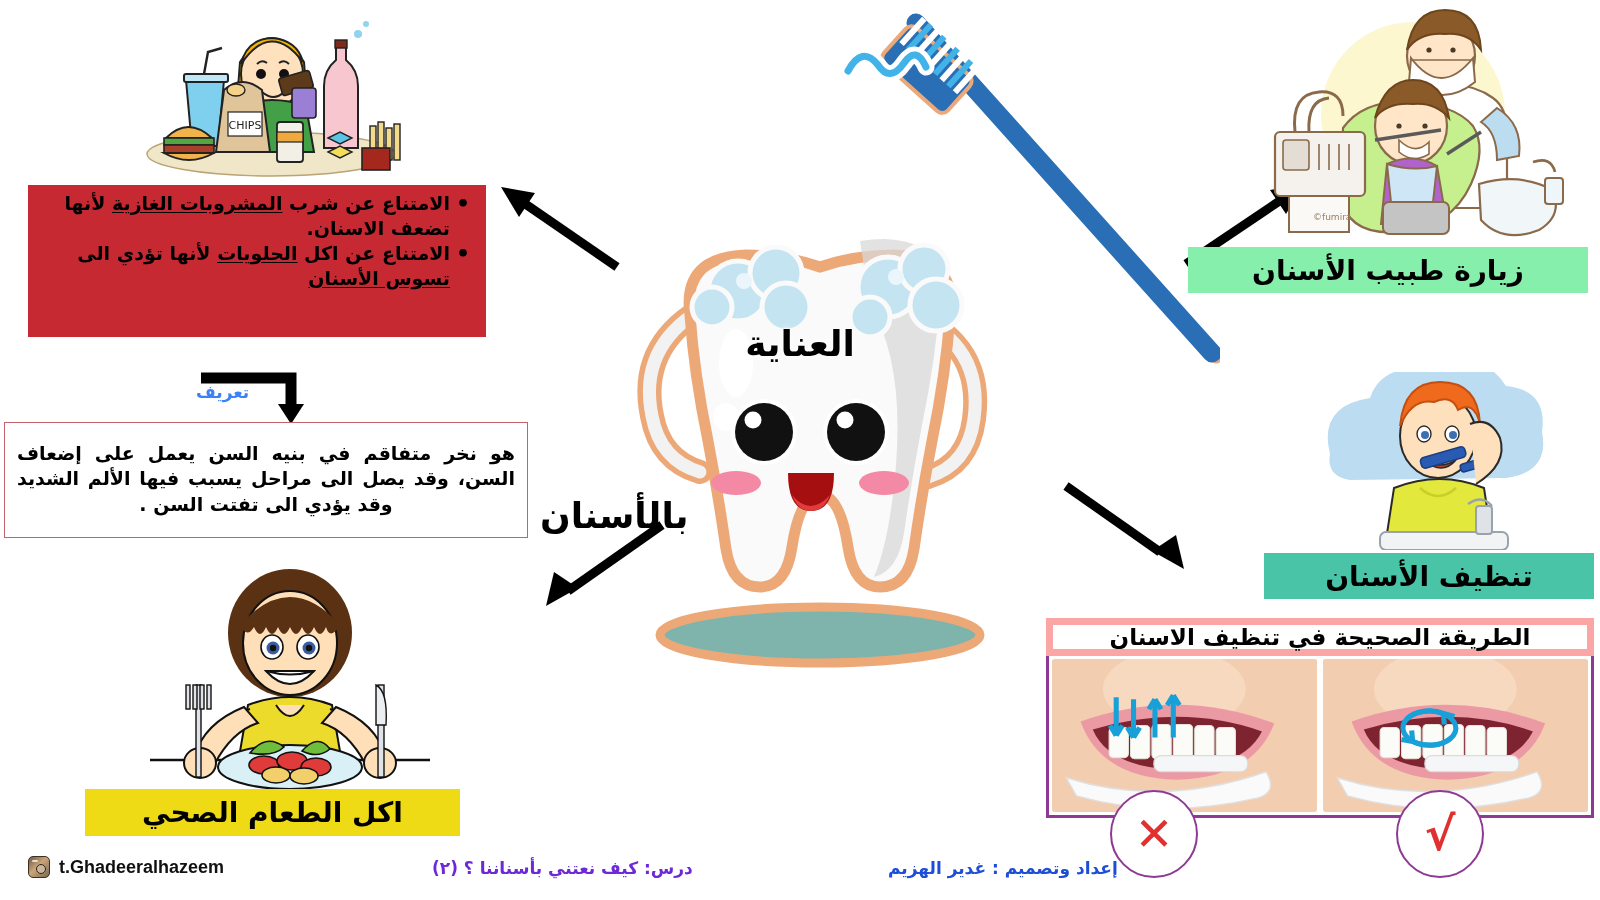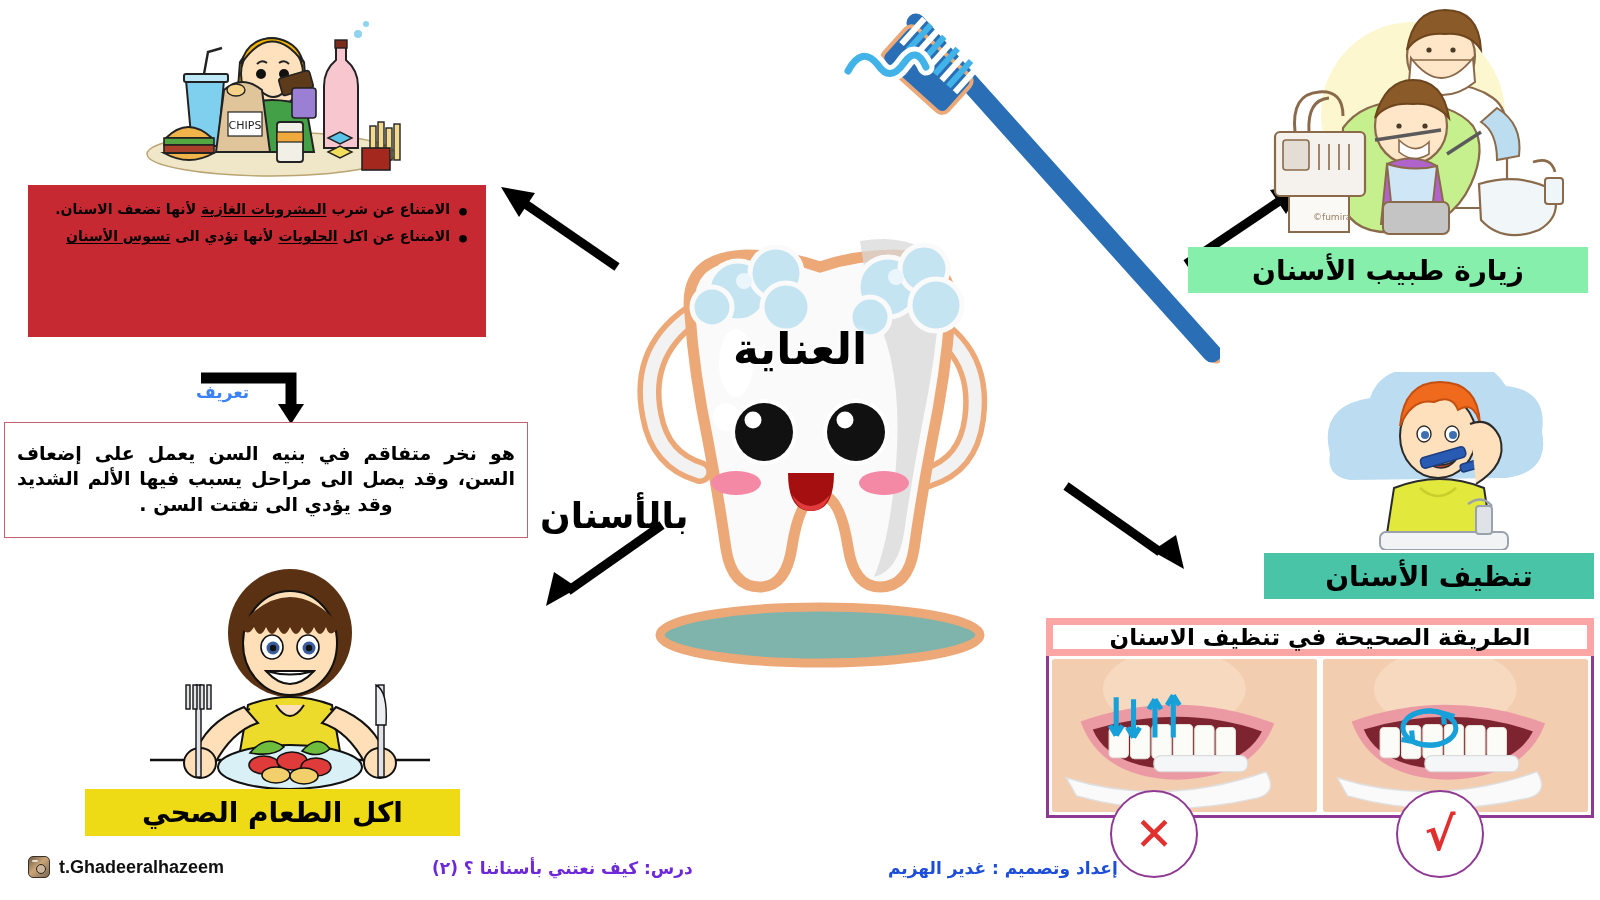--- a/index.html
+++ b/index.html
@@ -16,22 +16,22 @@
   #warn-box{
     left:28px;top:185px;width:458px;height:152px;
     background:#c62931;
     direction:rtl;
     box-sizing:border-box;
     padding:6px 14px 4px 10px;
   }
   #warn-box ul{margin:0;padding:0 22px 0 0;list-style:none;}
   #warn-box li{
     position:relative;
-    color:#000;font-weight:700;font-size:14px;line-height:1.30;
-    text-align:right;margin:9px 0 1px 0;
+    color:#000;font-weight:700;font-size:19px;line-height:1.30;
+    text-align:right;margin:0 0 1px 0;
   }
   #warn-box li:before{
     content:"•";position:absolute;right:-20px;top:-1px;font-size:22px;color:#000;
   }
   .u{text-decoration:underline;text-underline-offset:2px;}
 
   
   #tareef-arrow{left:195px;top:370px;width:130px;height:58px;}
   #tareef-label{
     left:196px;top:382px;
@@ -92,21 +92,21 @@
   #ig-icon:after{content:"";position:absolute;left:6.5px;top:7px;width:8px;height:8px;border-radius:50%;
     border:1.6px solid #2e241c;background:#cbb69b;}
   #ig-icon:before{content:"";position:absolute;left:3px;top:2.5px;width:6px;height:2.6px;border-radius:1px;background:#e9dcc9;}
   #footer-lesson{left:432px;top:858px;font-weight:800;font-size:17px;color:#6d28d9;direction:rtl;}
   #footer-credit{left:888px;top:858px;font-weight:800;font-size:17px;color:#1d4ed8;direction:rtl;}
 
   
   #tooth-wrap{left:540px;top:195px;width:520px;height:475px;}
   #tooth-title-top{
     position:absolute;left:0;top:128px;width:100%;text-align:center;
-    font-weight:800;font-size:44px;color:#000;direction:rtl;letter-spacing:1px;
+    font-weight:800;font-size:36px;color:#000;direction:rtl;letter-spacing:1px;
     text-shadow:0 0 3px #fff,0 0 6px #fff;
   }
   #tooth-title-bottom{
     position:absolute;left:0;top:300px;width:100%;text-align:left;
     font-weight:800;font-size:36px;color:#000;direction:rtl;letter-spacing:1px;
     text-shadow:0 0 3px #fff,0 0 6px #fff;
   }
 
   
   .plate{overflow:visible;}

